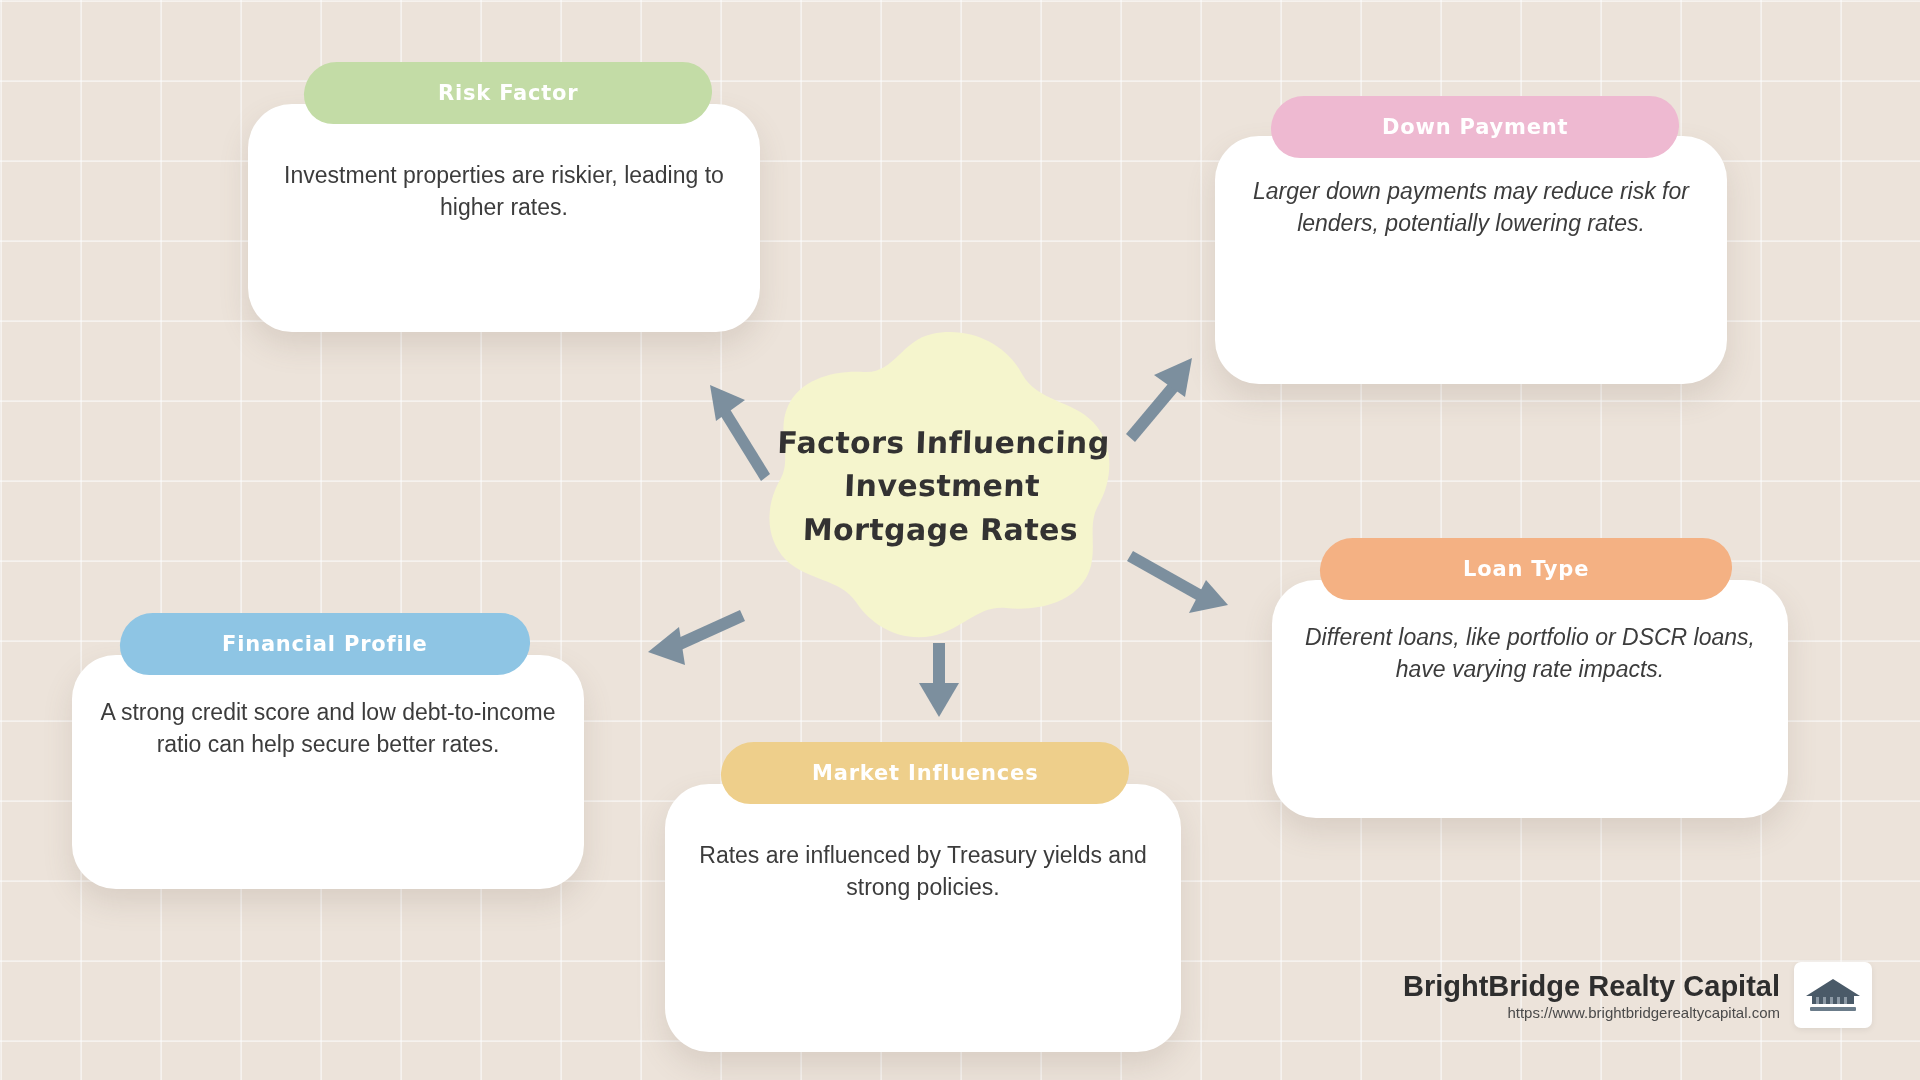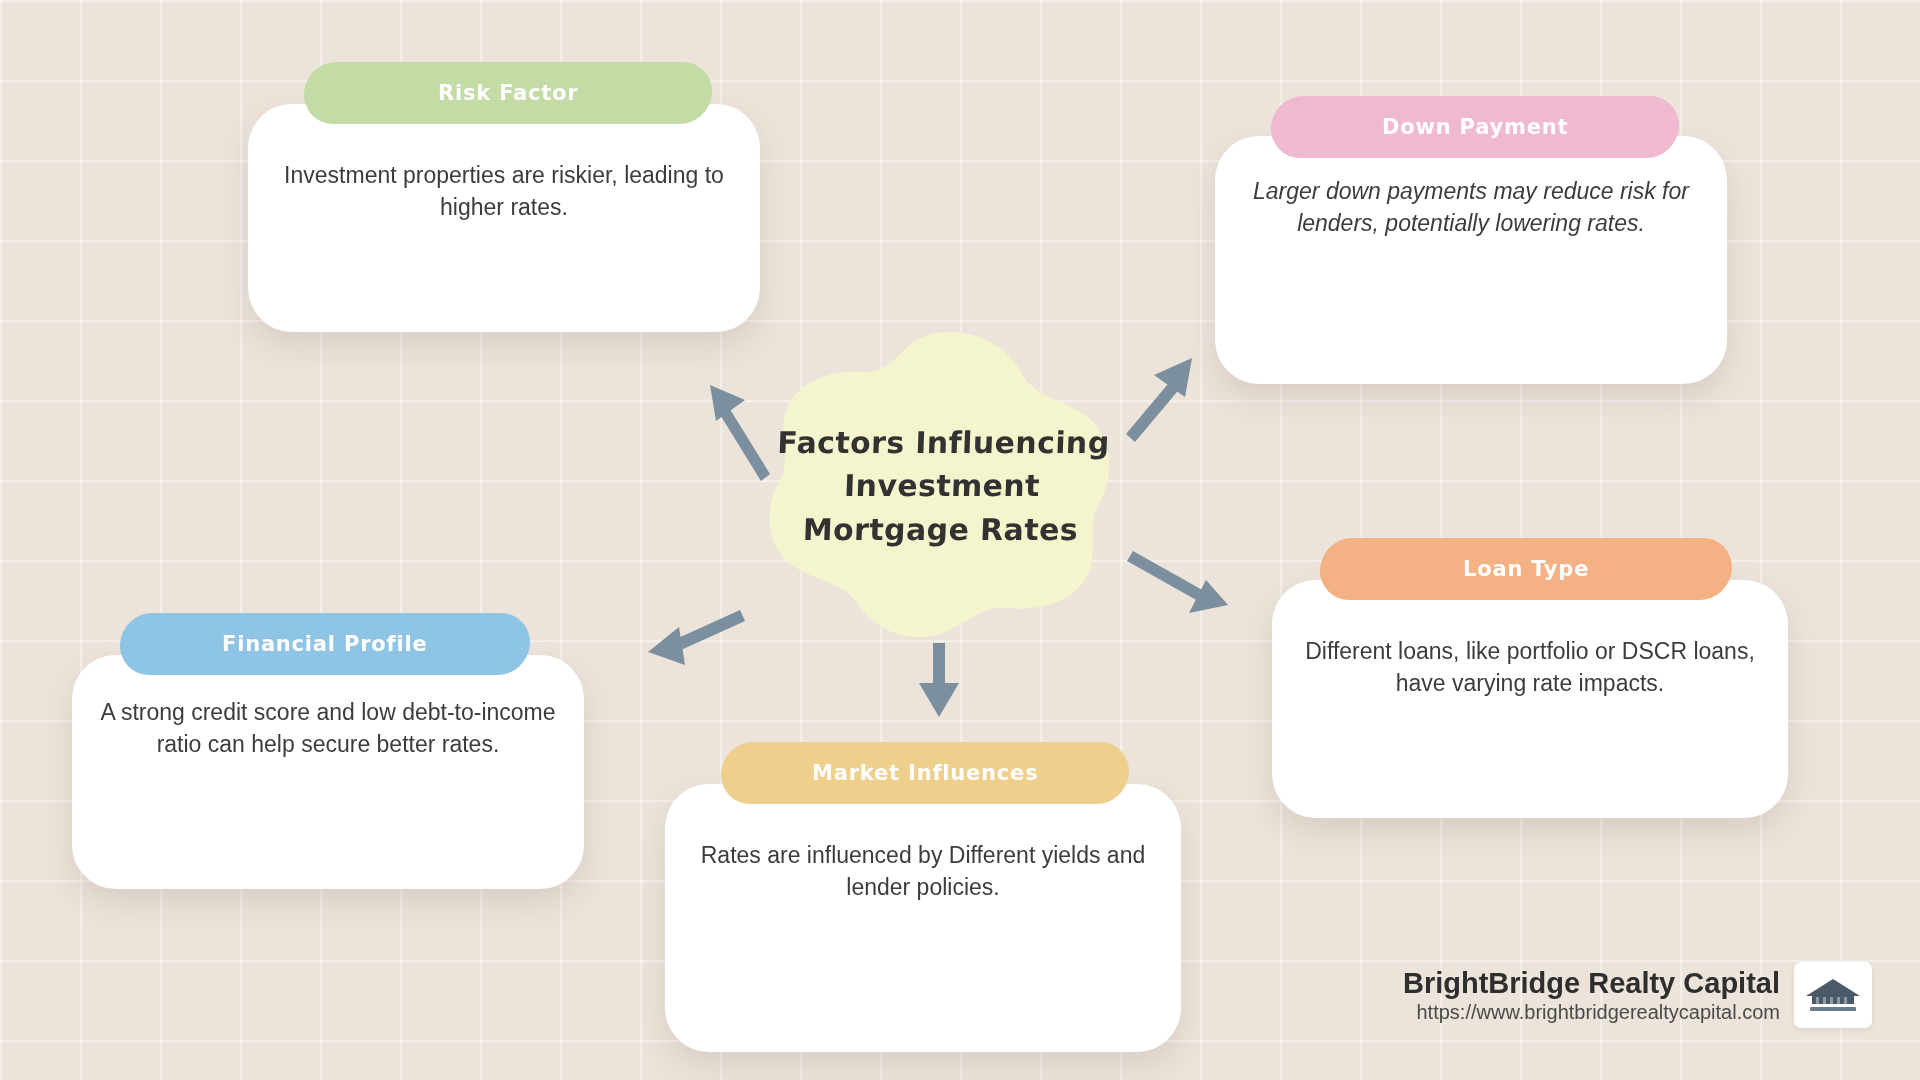--- a/index.html
+++ b/index.html
@@ -106,21 +106,21 @@
   
   #card-down-payment            { left: 1215px; top: 96px;  width: 512px; height: 288px; }
   #card-down-payment .card-body { left: 0px;   top: 40px;  width: 512px; height: 248px; }
   #card-down-payment .pill      { left: 56px;  top: 0px;   width: 408px; height: 62px; background: #eeb9d1; }
   #card-down-payment .card-text { top: 80px; font-style: italic; }
 
   
   #card-loan-type            { left: 1272px; top: 538px; width: 516px; height: 280px; }
   #card-loan-type .card-body { left: 0px;   top: 42px;  width: 516px; height: 238px; }
   #card-loan-type .pill      { left: 48px;  top: 0px;   width: 412px; height: 62px; background: #f4b183; }
-  #card-loan-type .card-text { top: 98px; }
+  #card-loan-type .card-text { top: 84px; font-style: italic; }
 
   
   #card-market-influences            { left: 665px; top: 742px; width: 516px; height: 310px; }
   #card-market-influences .card-body { left: 0px;  top: 42px;  width: 516px; height: 268px; }
   #card-market-influences .pill      { left: 56px; top: 0px;   width: 408px; height: 62px; background: #eecf8b; }
   #card-market-influences .card-text { top: 98px; }
 
   
   #card-financial-profile            { left: 72px;  top: 613px; width: 512px; height: 276px; }
   #card-financial-profile .card-body { left: 0px;   top: 42px;  width: 512px; height: 234px; }
@@ -148,21 +148,21 @@
   #branding-text { text-align: right; }
   #brand-name {
     font-family: "Liberation Sans", sans-serif;
     font-weight: bold;
     font-size: 29px;
     color: #2e2e2e;
     line-height: 1.2;
   }
   #brand-url {
     font-family: "Liberation Sans", sans-serif;
-    font-size: 20px;
+    font-size: 15px;
     color: #4a4a4a;
   }
   #brand-logo {
     width: 78px;
     height: 66px;
     background: #ffffff;
     border-radius: 7px;
     display: flex;
     align-items: center;
     justify-content: center;
@@ -246,21 +246,21 @@
   <div class="card" id="card-loan-type">
     <div class="card-body"></div>
     <div class="card-text">Different loans, like portfolio or DSCR loans, have varying rate impacts.</div>
     <div class="pill" style="background: rgb(244, 177, 131);">
       <span>Loan Type</span>
     </div>
   </div>
 
   <div class="card" id="card-market-influences">
     <div class="card-body"></div>
-    <div class="card-text">Rates are influenced by Different yields and lender policies.</div>
+    <div class="card-text">Rates are influenced by Treasury yields and strong policies.</div>
     <div class="pill" style="background: rgb(238, 207, 139);">
       <span>Market Influences</span>
     </div>
   </div>
 
   <div class="card" id="card-financial-profile">
     <div class="card-body"></div>
     <div class="card-text">A strong credit score and low debt-to-income ratio can help secure better rates.</div>
     <div class="pill" style="background: rgb(142, 197, 228);">
       <span>Financial Profile</span>

